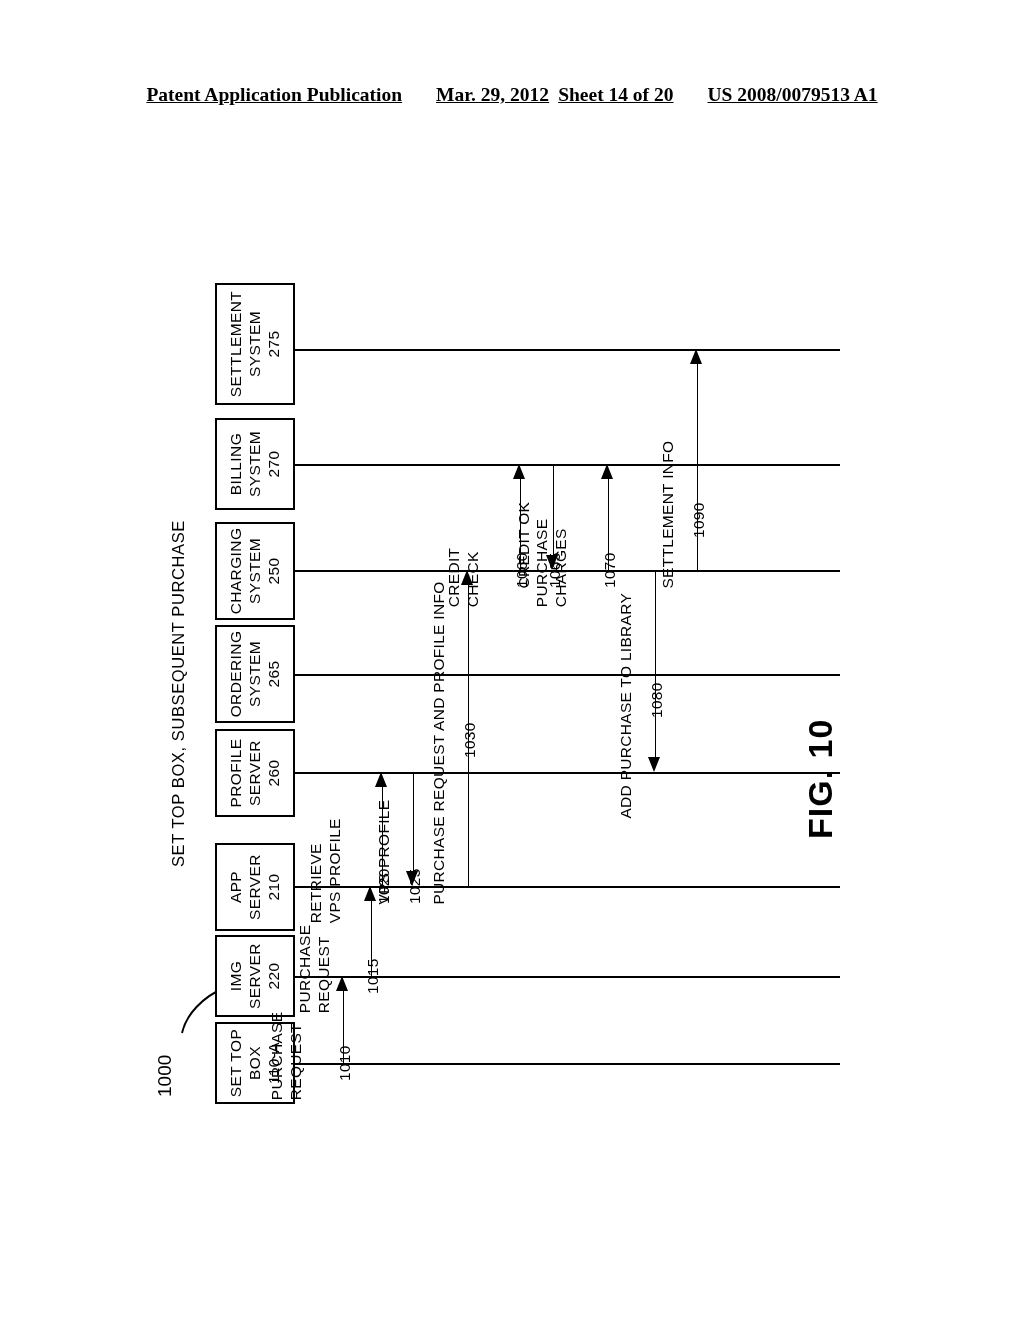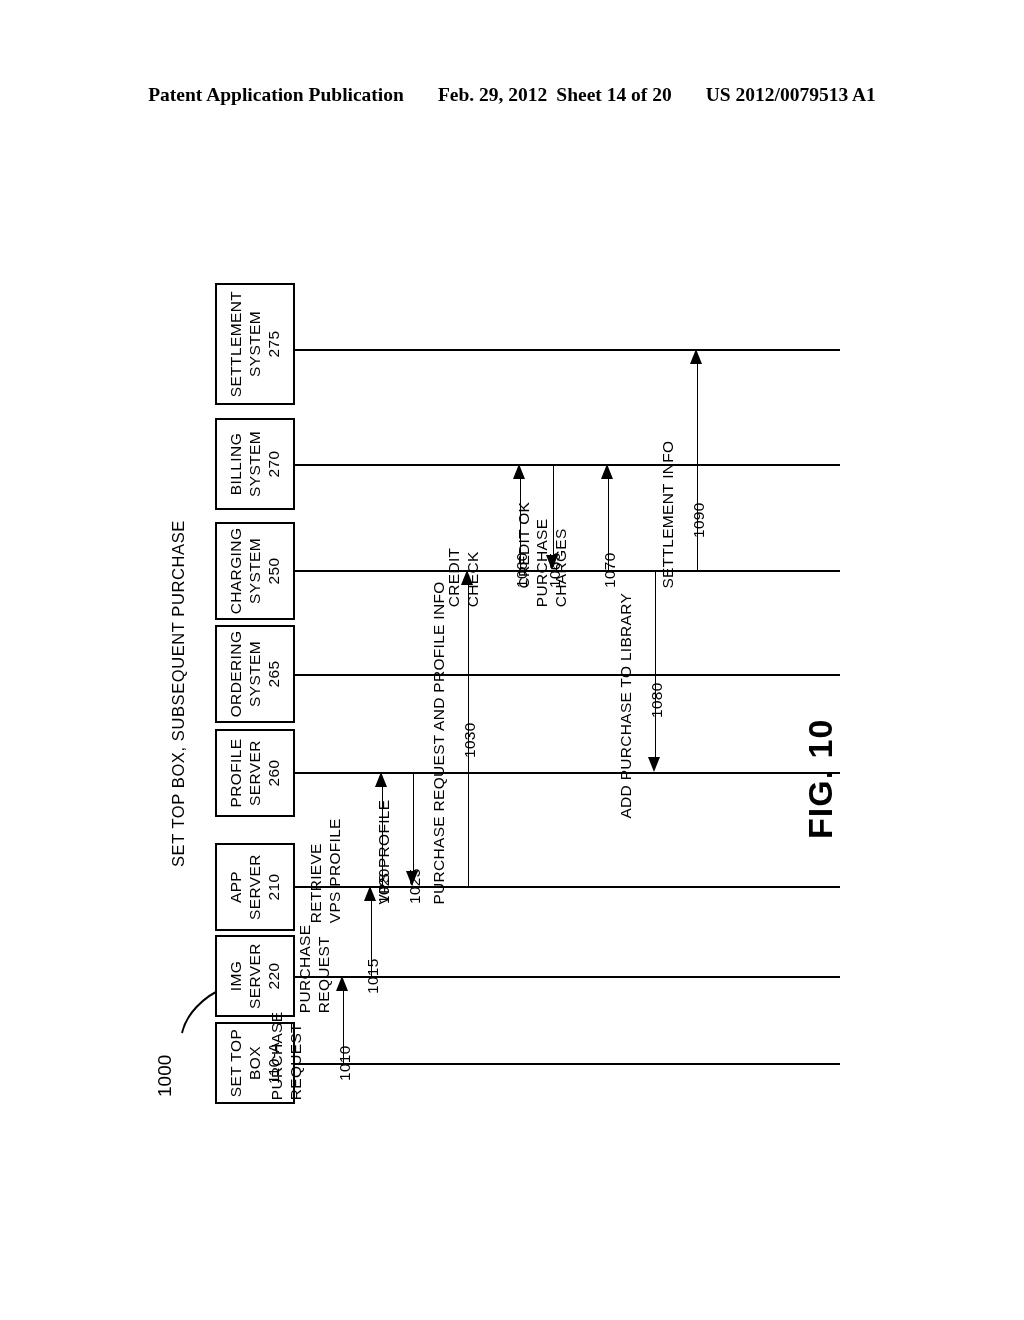--- a/index.html
+++ b/index.html
@@ -22,21 +22,21 @@
     top: 84px;
     left: 0;
     width: 1024px;
     text-align: center;
     font-family: "Liberation Serif", serif;
     font-weight: bold;
     font-size: 19.5px;
     letter-spacing: 0px;
     white-space: nowrap;
   }
-  #page-header .seg { display: inline-block; }
+  #page-header .seg { display: inline-block; text-decoration: underline; }
   #page-header .gap-a { display: inline-block; width: 34px; }
   #page-header .gap-b { display: inline-block; width: 34px; }
   #page-header .inner-gap { display: inline-block; width: 9px; }
 
   
   #figure {
     position: absolute;
     left: 0;
     top: 0;
     width: 1024px;
@@ -147,21 +147,21 @@
     left: 176px;
     top: 975px;
     width: 70px;
     height: 62px;
   }
 </style>
 </head>
 <body>
 
 <div id="page-header">
-  <span class="seg">Patent Application Publication</span><span class="gap-a"></span><span class="seg">Feb. 29, 2012</span><span class="inner-gap"></span><span class="seg">Sheet 14 of 20</span><span class="gap-b"></span><span class="seg">US 2012/0079513 A1</span>
+  <span class="seg">Patent Application Publication</span><span class="gap-a"></span><span class="seg">Mar. 29, 2012</span><span class="inner-gap"></span><span class="seg">Sheet 14 of 20</span><span class="gap-b"></span><span class="seg">US 2008/0079513 A1</span>
 </div>
 
 <div id="figure">
 
   <div id="diagram-title" style="left:188px; top:848px;">SET TOP BOX, SUBSEQUENT PURCHASE</div>
 
   <div id="fig-number" style="left:840px; top:800px;">FIG. 10</div>
 
   <div id="ref-1000" style="left:176px; top:1075px;">1000</div>
   <svg id="ref-leader" viewBox="0 0 70 62">

